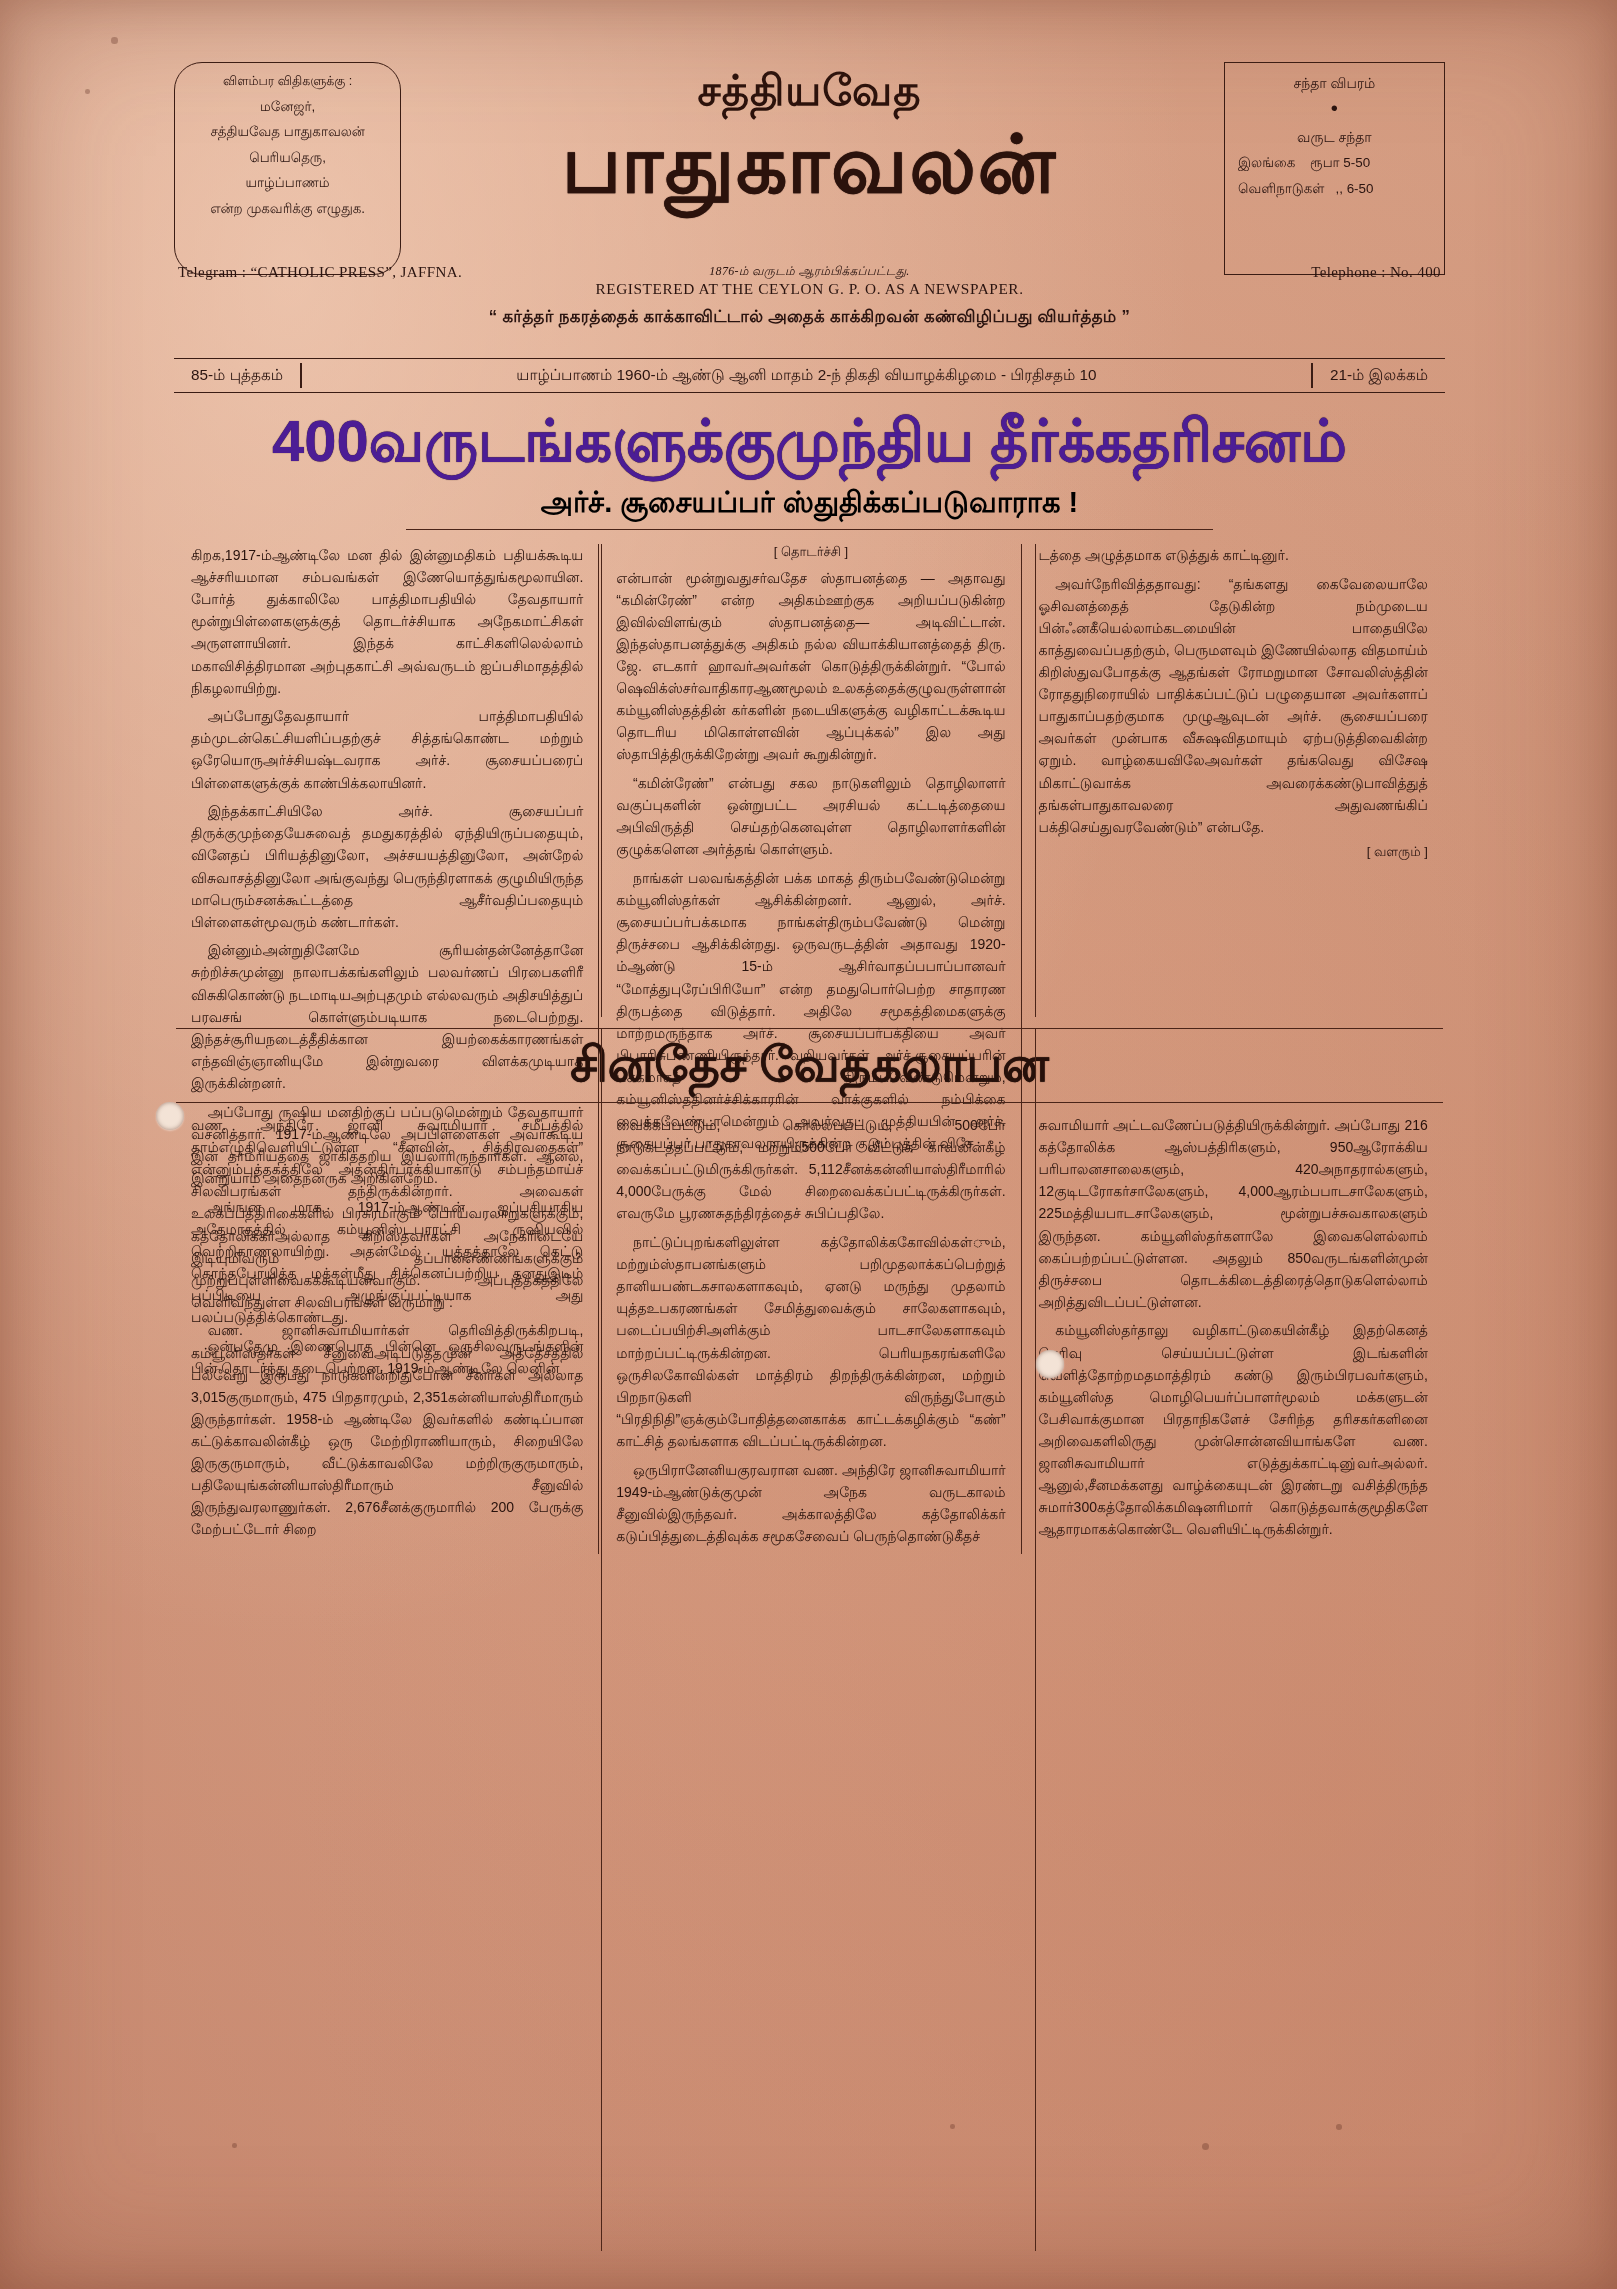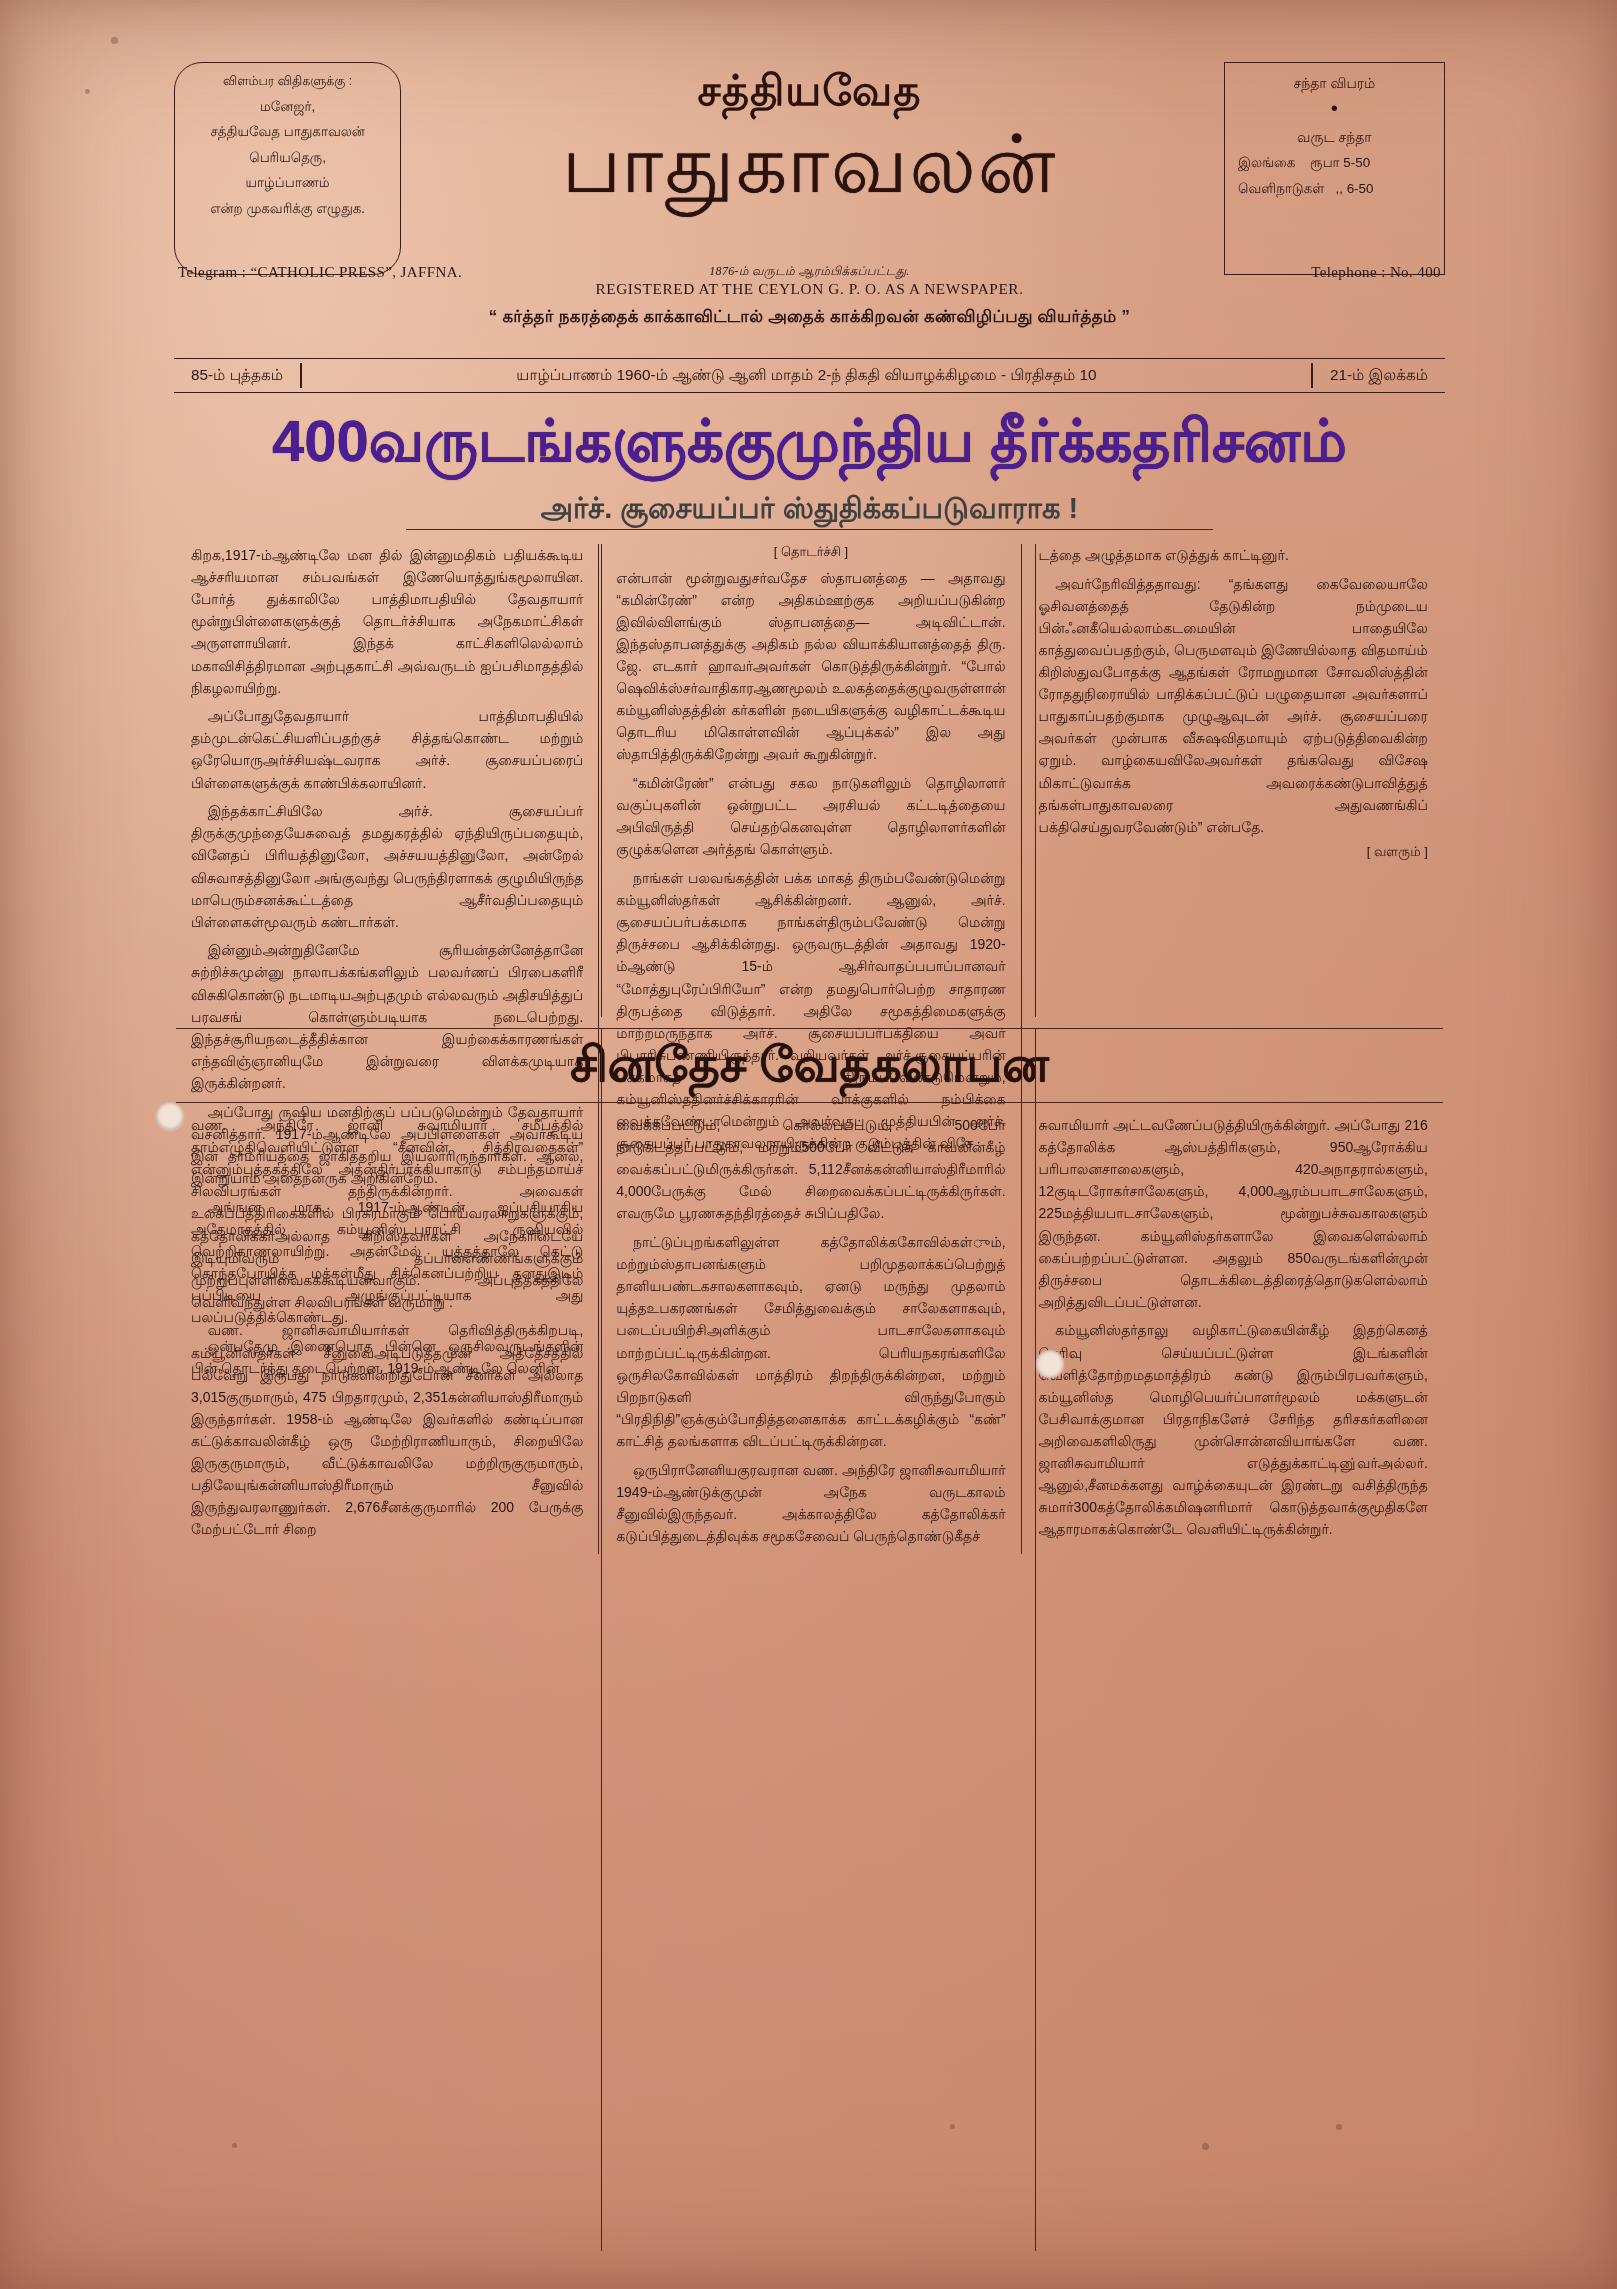--- a/index.html
+++ b/index.html
@@ -58,21 +58,21 @@
 
   .title-wrap {
     position:absolute; left:232px; right:232px; top:16.7px; text-align:center;
   }
   .t-small {
     font-size:42px; font-weight:bold; letter-spacing:0.9px;
     font-family:"Liberation Sans", sans-serif; color:#2b120c;
     margin-top:7.4px;
   }
   .t-big {
-    font-size:80px; font-weight:normal; letter-spacing:1.9px;
+    font-size:80px; font-weight:bold; letter-spacing:1.9px;
     font-family:"Liberation Sans", sans-serif; color:#2b120c;
     margin-top:1.9px; line-height:1.05;
     text-shadow:0 0 0.9px #2b120c;
   }
 
   .meta-row {
     position:absolute; left:9.3px; right:9.3px; top:221px;
     font-family:"Liberation Serif", serif;
   }
   .meta-left { position:absolute; left:3.7px; top:0; font-size:15px; letter-spacing:0.4px; }
@@ -102,22 +102,21 @@
     letter-spacing:0px;
     color:#4c1d95;
     text-shadow:0 0 0.9px #26100a;
   }
   .subhead {
     position:absolute; left:9.3px; right:9.3px; top:443px;
     text-align:center;
     font-family:"Liberation Sans", sans-serif;
     font-weight:bold;
     font-size:29px;
-    color:#404040;
-    margin-top:6px;
+    color:#000000;
   }
   .rule-thin {
     position:absolute; left:241px; right:241px; top:486px;
     border-bottom:1.1px solid #4a2418;
   }
 
   
   .cols {
     position:absolute; left:11px; right:11px; top:501px;
     display:flex; gap:0;

